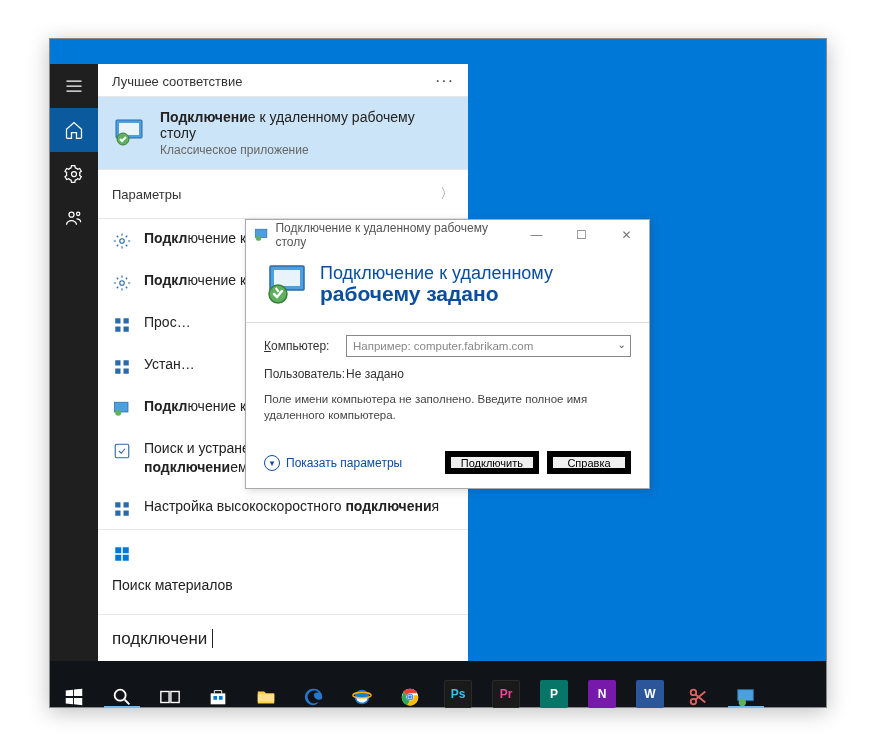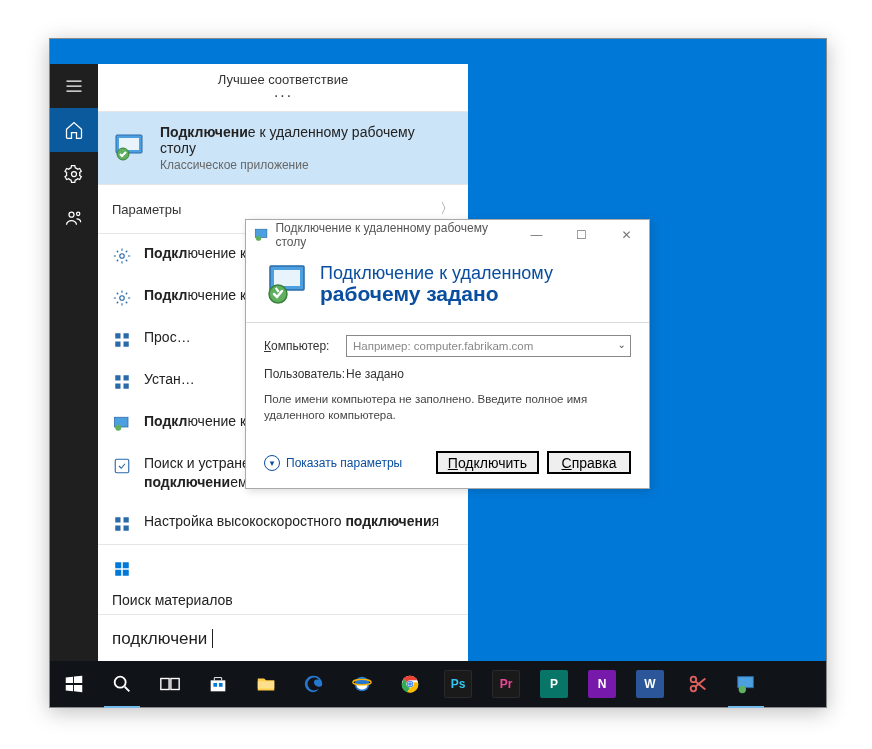--- a/index.html
+++ b/index.html
@@ -7,21 +7,21 @@
 .desktop { position: absolute; left: 49px; top: 38px; width: 778px; height: 670px; background: #0078d7; border: 1px solid #888; box-shadow: 0 4px 20px rgba(0,0,0,.25); }
 
 
 .rail { position: absolute; left: 0; top: 25px; width: 48px; height: 599px; background: #1f1f1f; display: flex; flex-direction: column; }
 .rail-item { width: 48px; height: 44px; display: flex; align-items: center; justify-content: center; color: #fff; cursor: pointer; }
 .rail-item.active { background: #0c5a9e; }
 .rail-item svg { width: 20px; height: 20px; fill: none; stroke: #fff; stroke-width: 1.5; }
 
 
 .startpanel { position: absolute; left: 48px; top: 25px; width: 370px; height: 599px; background: #fff; display: flex; flex-direction: column; }
-.section-header { display: flex; align-items: center; justify-content: space-between; padding: 8px 14px 6px; border-bottom: 1px solid #e6e6e6; font-size: 13px; color: #333; flex-direction: column; }
+.section-header { display: flex; align-items: center; justify-content: space-between; padding: 8px 14px 6px; border-bottom: 1px solid #e6e6e6; font-size: 13px; color: #333; }
 .ellipsis { font-size: 16px; color: #444; letter-spacing: 1px; cursor: pointer; }
 .best { display: flex; align-items: center; gap: 12px; padding: 12px 14px; background: #cce4f7; border-bottom: 1px solid #e6e6e6; cursor: pointer; }
 .best .ico { width: 36px; height: 36px; display: flex; align-items: center; justify-content: center; }
 .best .t1 { font-size: 14px; color: #222; }
 .best .t1 b { font-weight: 600; }
 .best .t2 { font-size: 12px; color: #666; margin-top: 2px; }
 .params-head { display: flex; align-items: center; justify-content: space-between; padding: 15px 14px; border-bottom: 1px solid #e6e6e6; font-size: 13px; color: #333; cursor: pointer; }
 .chev { color: #888; font-size: 14px; }
 .list { flex: 1; overflow: hidden; }
 .li { display: flex; align-items: flex-start; gap: 12px; padding: 10px 14px; cursor: pointer; font-size: 14px; color: #222; }
@@ -48,26 +48,26 @@
 .rdp-row { display: flex; align-items: center; margin-bottom: 10px; }
 .rdp-row .lab { width: 82px; }
 .rdp-row .underline { text-decoration: underline; text-decoration-color: #333; }
 .combo { flex: 1; height: 22px; border: 1px solid #888; display: flex; align-items: center; padding: 0 6px; font-size: 11.5px; color: #888; background: #fff; position: relative; cursor: pointer; }
 .combo .dd { position: absolute; right: 4px; top: 3px; color: #555; font-size: 10px; }
 .rdp-note { font-size: 11.5px; color: #444; line-height: 1.4; margin: 6px 0 12px; }
 .rdp-foot { display: flex; align-items: center; padding: 8px 18px 14px; gap: 8px; }
 .showp { display: flex; align-items: center; gap: 6px; color: #0a4ea0; font-size: 12px; cursor: pointer; }
 .showp .circ { width: 16px; height: 16px; border: 1px solid #0a4ea0; border-radius: 50%; display: flex; align-items: center; justify-content: center; font-size: 9px; color: #0a4ea0; }
 .rdp-foot .spacer { flex: 1; }
-.btn { min-width: 84px; height: 23px; border: 2px solid #000000; background: #efefef; font-size: 14px; cursor: pointer; padding: 0 10px; }
+.btn { min-width: 84px; height: 23px; border: 6px solid #000000; background: #efefef; font-size: 11px; cursor: pointer; padding: 0 10px; }
 .btn .underline { text-decoration: underline; }
 
 
 .taskbar { position: absolute; left: 0; bottom: 0; width: 100%; height: 46px; background: #101318; display: flex; align-items: center; }
-.tb-item { width: 48px; height: 48px; display: flex; align-items: center; justify-content: center; cursor: pointer; position: relative; }
+.tb-item { width: 48px; height: 48px; display: flex; align-items: flex-end; justify-content: center; cursor: pointer; position: relative; }
 .tb-item.active::after { content: ""; position: absolute; bottom: 0; left: 6px; right: 6px; height: 2px; background: #76b9ed; }
 .tb-item svg { width: 22px; height: 22px; }
 .tb-square { width: 28px; height: 28px; display: flex; align-items: center; justify-content: center; border-radius: 2px; font-size: 12px; font-weight: 700; color: #fff; }
 .adobe { border: 1px solid #2a2a2a; background: #1a1a1a; }
 </style>
 </head>
 <body>
 
 <div class="desktop">
 

